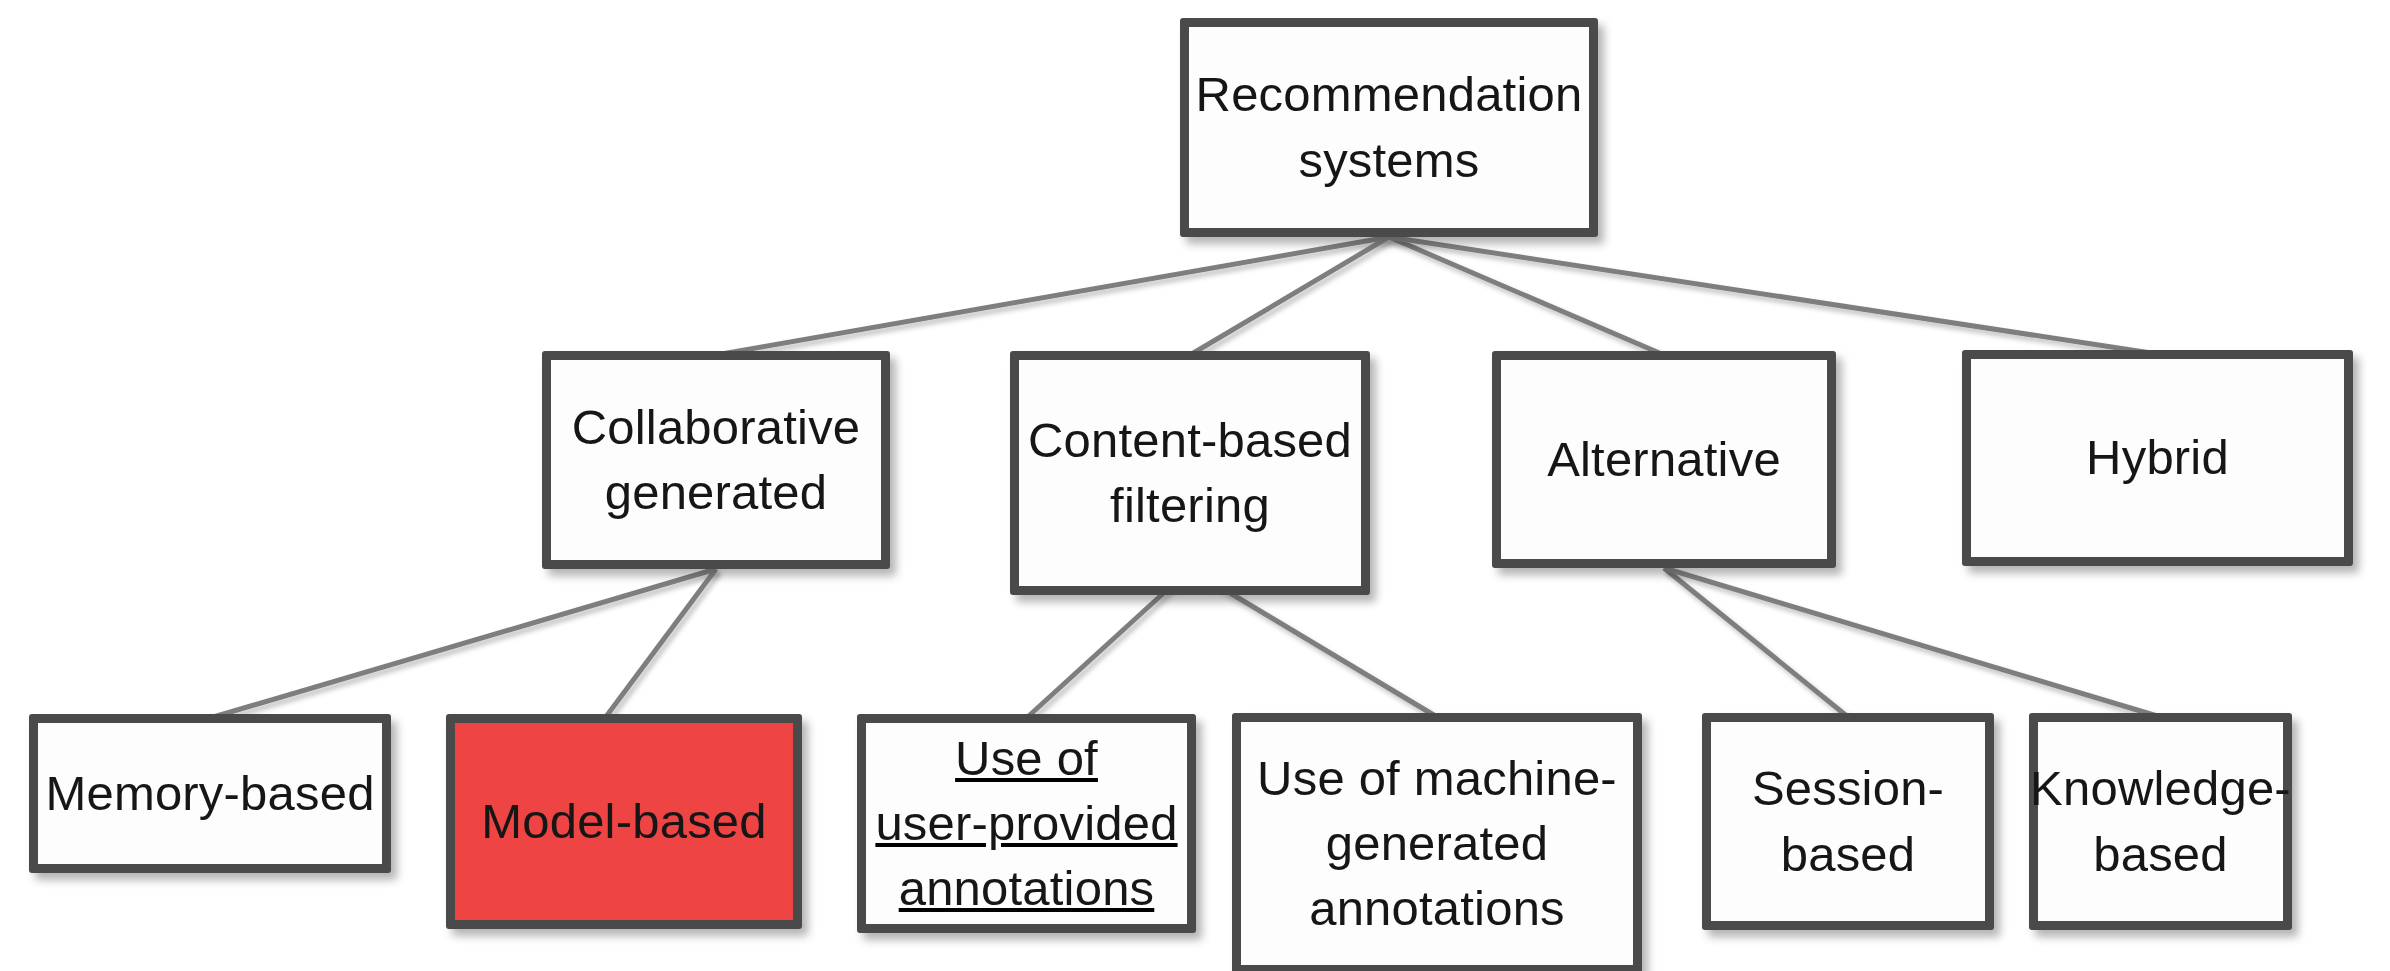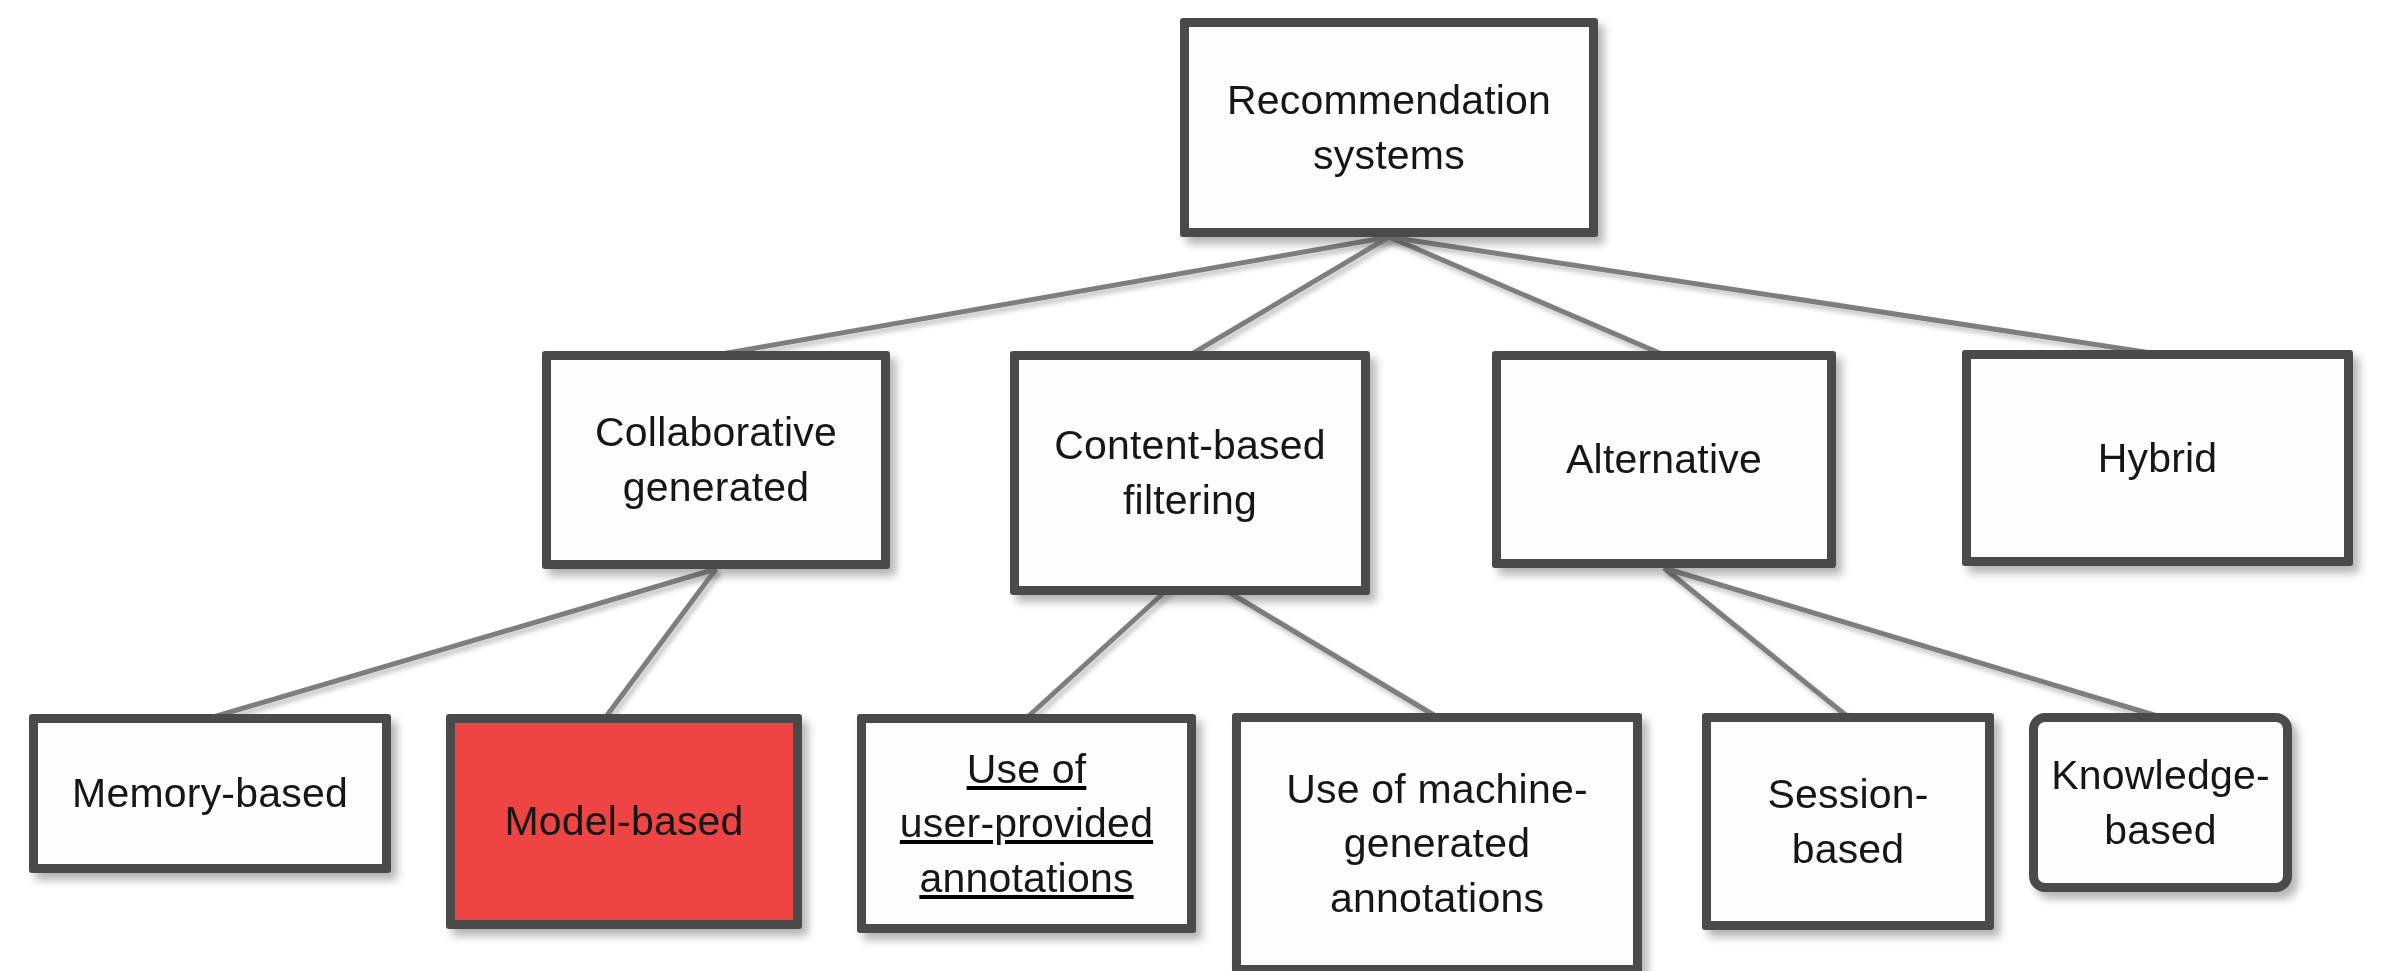--- a/index.html
+++ b/index.html
@@ -29,21 +29,21 @@
     border: 9px solid #4a4a4a;
     border-radius: 3px;
     box-shadow: 6px 7px 9px rgba(60, 60, 60, 0.38);
     display: flex;
     align-items: center;
     justify-content: center;
     text-align: center;
   }
   .node .label {
     white-space: pre-line;
-    font-size: 41px;
+    font-size: 49px;
     line-height: 1.33;
     color: #161616;
     letter-spacing: 0.2px;
     padding: 0 6px;
   }
 </style>
 </head>
 <body>
 
 <div id="canvas" style="width: 2390px; height: 971px; background: rgb(255, 255, 255);">
@@ -95,17 +95,17 @@
     </div>
     <div class="node" style="left: 1232px; top: 713px; width: 410px; height: 261px; background: rgb(253, 253, 253); border-color: rgb(74, 74, 74);">
       <div class="label" style="color: rgb(22, 22, 22);">Use of machine-
 generated
 annotations</div>
     </div>
     <div class="node" style="left: 1702px; top: 713px; width: 292px; height: 217px; background: rgb(253, 253, 253); border-color: rgb(74, 74, 74); text-align: center;">
       <div class="label" style="color: rgb(22, 22, 22);">Session-
 based</div>
     </div>
-    <div class="node" style="left: 2029px; top: 713px; width: 263px; height: 179px; background: rgb(253, 253, 253); border-color: rgb(74, 74, 74); border-radius: 16px;">
+    <div class="node" style="left: 2029px; top: 713px; width: 263px; height: 217px; background: rgb(253, 253, 253); border-color: rgb(74, 74, 74);">
       <div class="label" style="color: rgb(22, 22, 22);">Knowledge-
 based</div>
     </div>
   </div>
 
 </body></html>

